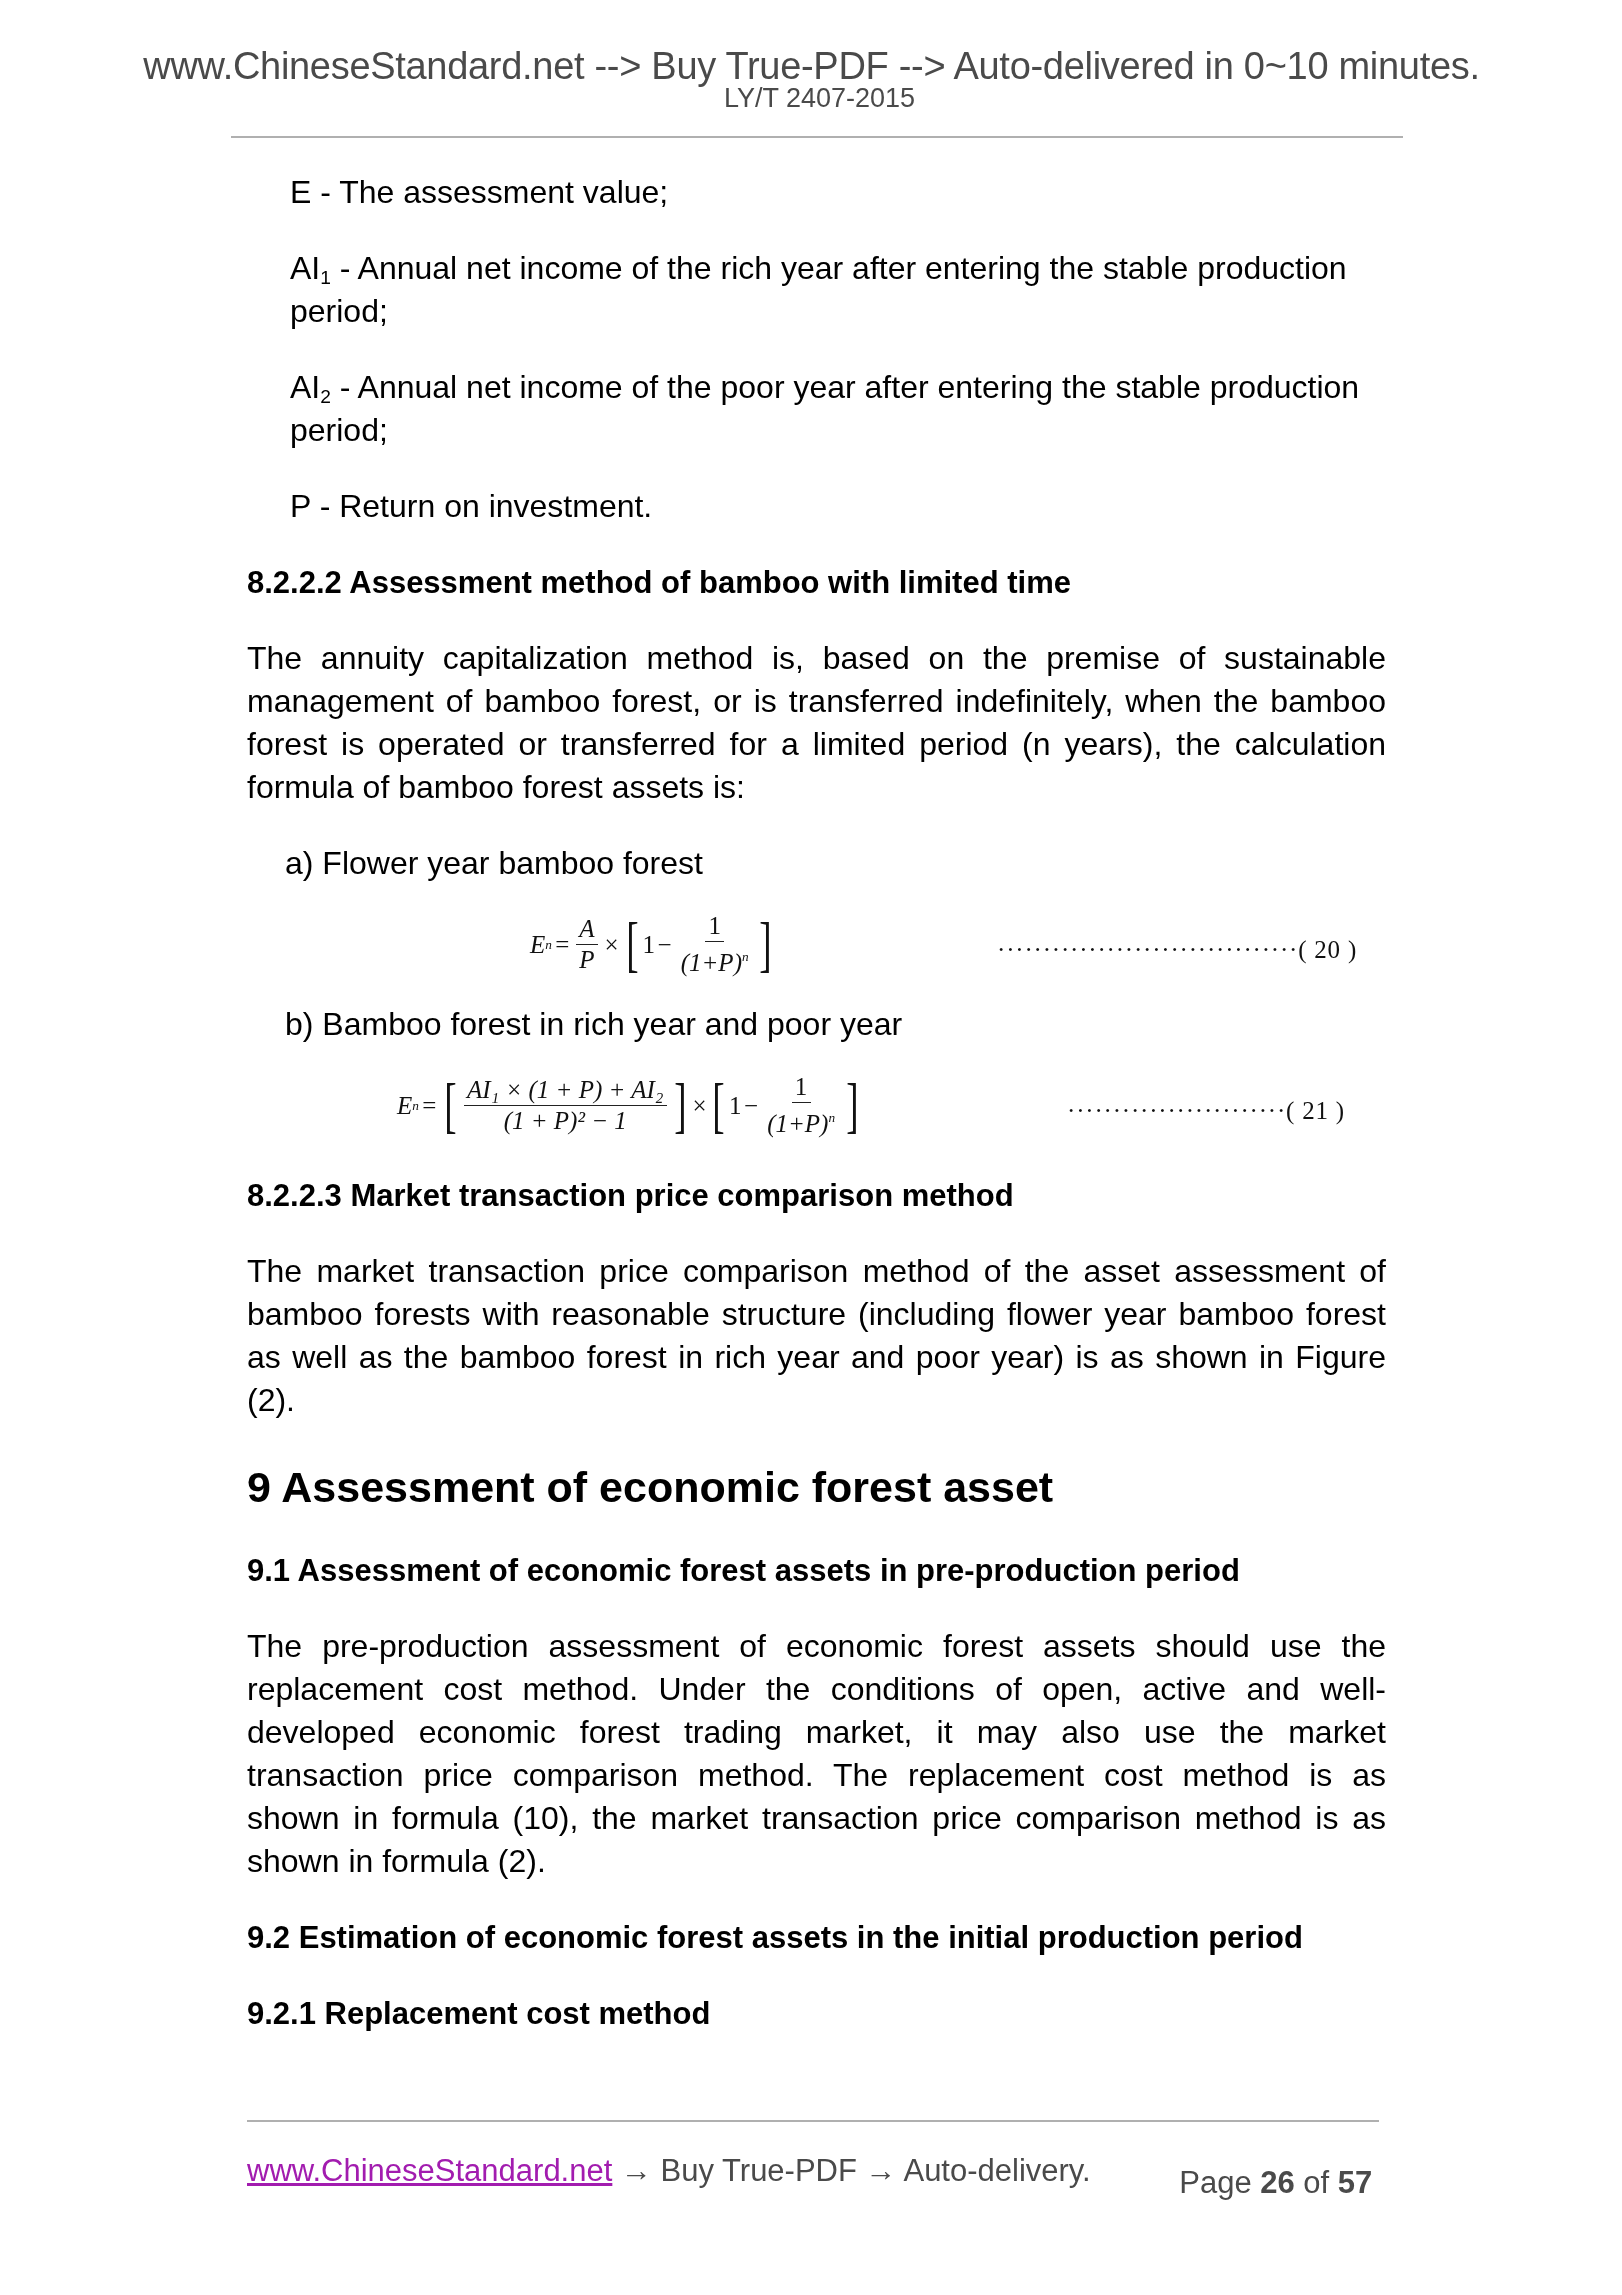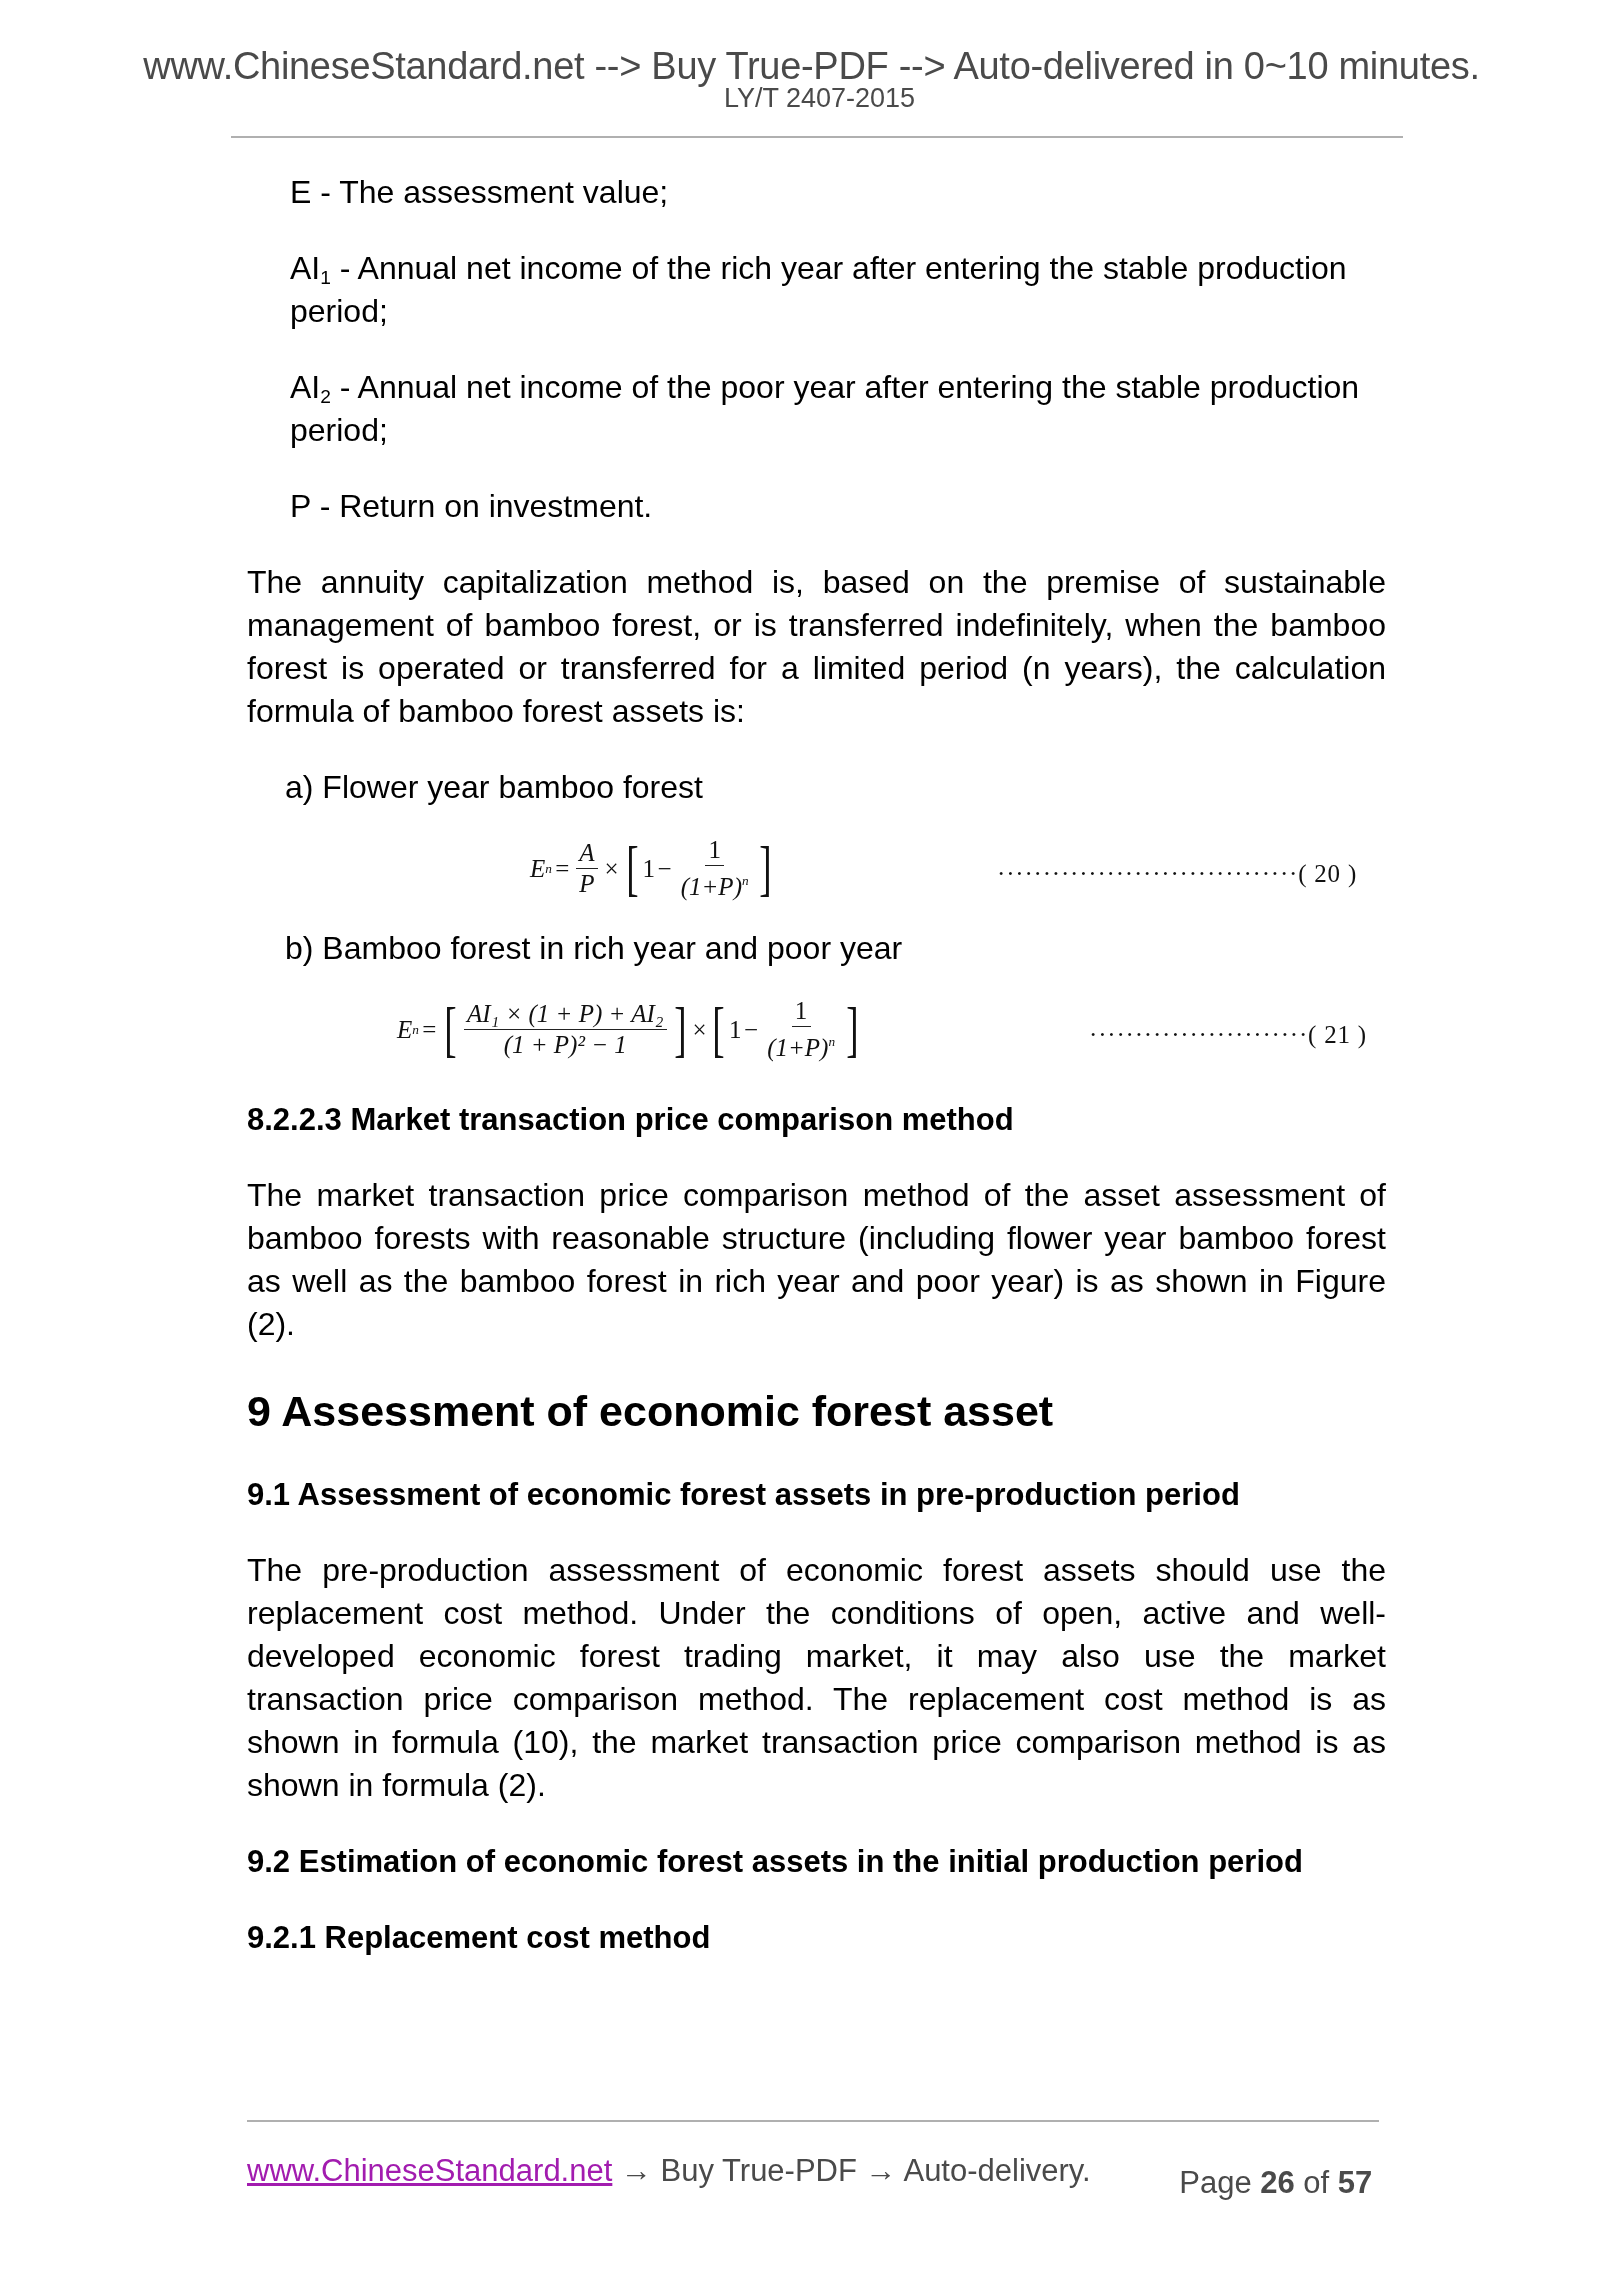--- a/index.html
+++ b/index.html
@@ -38,20 +38,21 @@
 <div class="hdr1">www.ChineseStandard.net --&gt; Buy True-PDF --&gt; Auto-delivered in 0~10 minutes.</div>
 <div class="hdr2">LY/T 2407-2015</div>
 <div class="rule top"></div>
 
 <div class="main">
   <p class="indent mb"><span>E</span><span> - The assessment value;</span></p>
   <p class="indent mb"><span>AI</span><sub>1</sub><span> - Annual net income of the rich year after entering the stable production period;</span></p>
   <p class="indent mb"><span>AI</span><sub>2</sub><span> - Annual net income of the poor year after entering the stable production period;</span></p>
   <p class="indent mb"><span>P</span><span> - Return on investment.</span></p>
 
+  <p class="h3 mb">8.2.2.2 Assessment method of bamboo with limited time</p>
   <p class="just mb">The annuity capitalization method is, based on the premise of sustainable management of bamboo forest, or is transferred indefinitely, when the bamboo forest is operated or transferred for a limited period (n years), the calculation formula of bamboo forest assets is:</p>
   <p class="indent-a" style="margin-bottom:13.3px;">a) Flower year bamboo forest</p>
 
   <div class="formula" style="height:98px;">
     <div class="fm" style="left:283px; top:0; height:92px;">
       <span>E</span>
         <span class="sup" style="vertical-align:-6.7px;">n</span>
       <span class="up" style="margin:0 3.3px;">=</span>
       <span class="frac">
           <span class="num">A</span>
@@ -86,21 +87,21 @@
       <span class="up" style="margin:0 1.7px;">×</span>
       <span class="brk">[</span>
       <span class="up">1</span>
       <span class="up" style="margin:0 2.5px;">−</span>
       <span class="frac">
           <span class="num up">1</span>
           <span class="den"><span>(1+P)</span><span class="sup">n</span></span>
         </span>
       <span class="brk">]</span>
     </div>
-    <div class="dots" style="left:842px; top:30px;"><span>························</span><span>( 21 )</span></div>
+    <div class="dots" style="left:820px; top:30px;"><span>························</span><span>( 21 )</span></div>
   </div>
 
   <p class="h3 mb" style="margin-top:17px;">8.2.2.3 Market transaction price comparison method</p>
   <p class="just" style="margin-bottom:40px;">The market transaction price comparison method of the asset assessment of bamboo forests with reasonable structure (including flower year bamboo forest as well as the bamboo forest in rich year and poor year) is as shown in Figure (2).</p>
 
   <p class="h1" style="margin-bottom:37px;margin-top:30px;">9 Assessment of economic forest asset</p>
   <p class="h3 mb">9.1 Assessment of economic forest assets in pre-production period</p>
   <p class="just mb">The pre-production assessment of economic forest assets should use the replacement cost method. Under the conditions of open, active and well-developed economic forest trading market, it may also use the market transaction price comparison method. The replacement cost method is as shown in formula (10), the market transaction price comparison method is as shown in formula (2).</p>
   <p class="h3 mb">9.2 Estimation of economic forest assets in the initial production period</p>
   <p class="h3">9.2.1 Replacement cost method</p>

